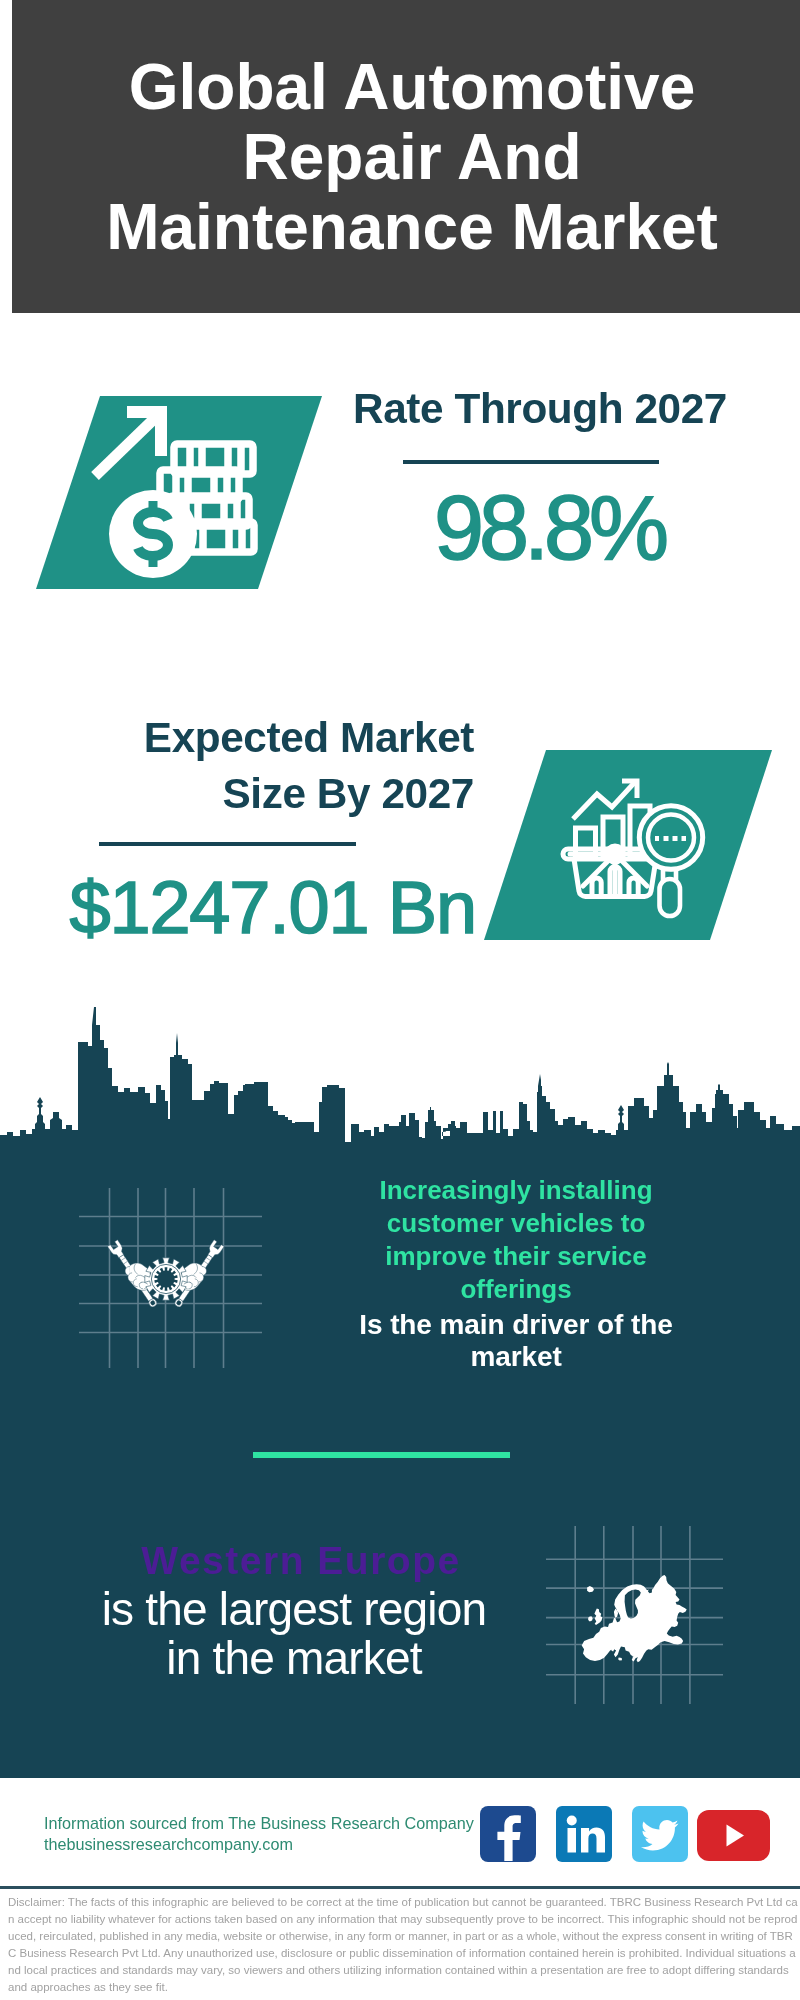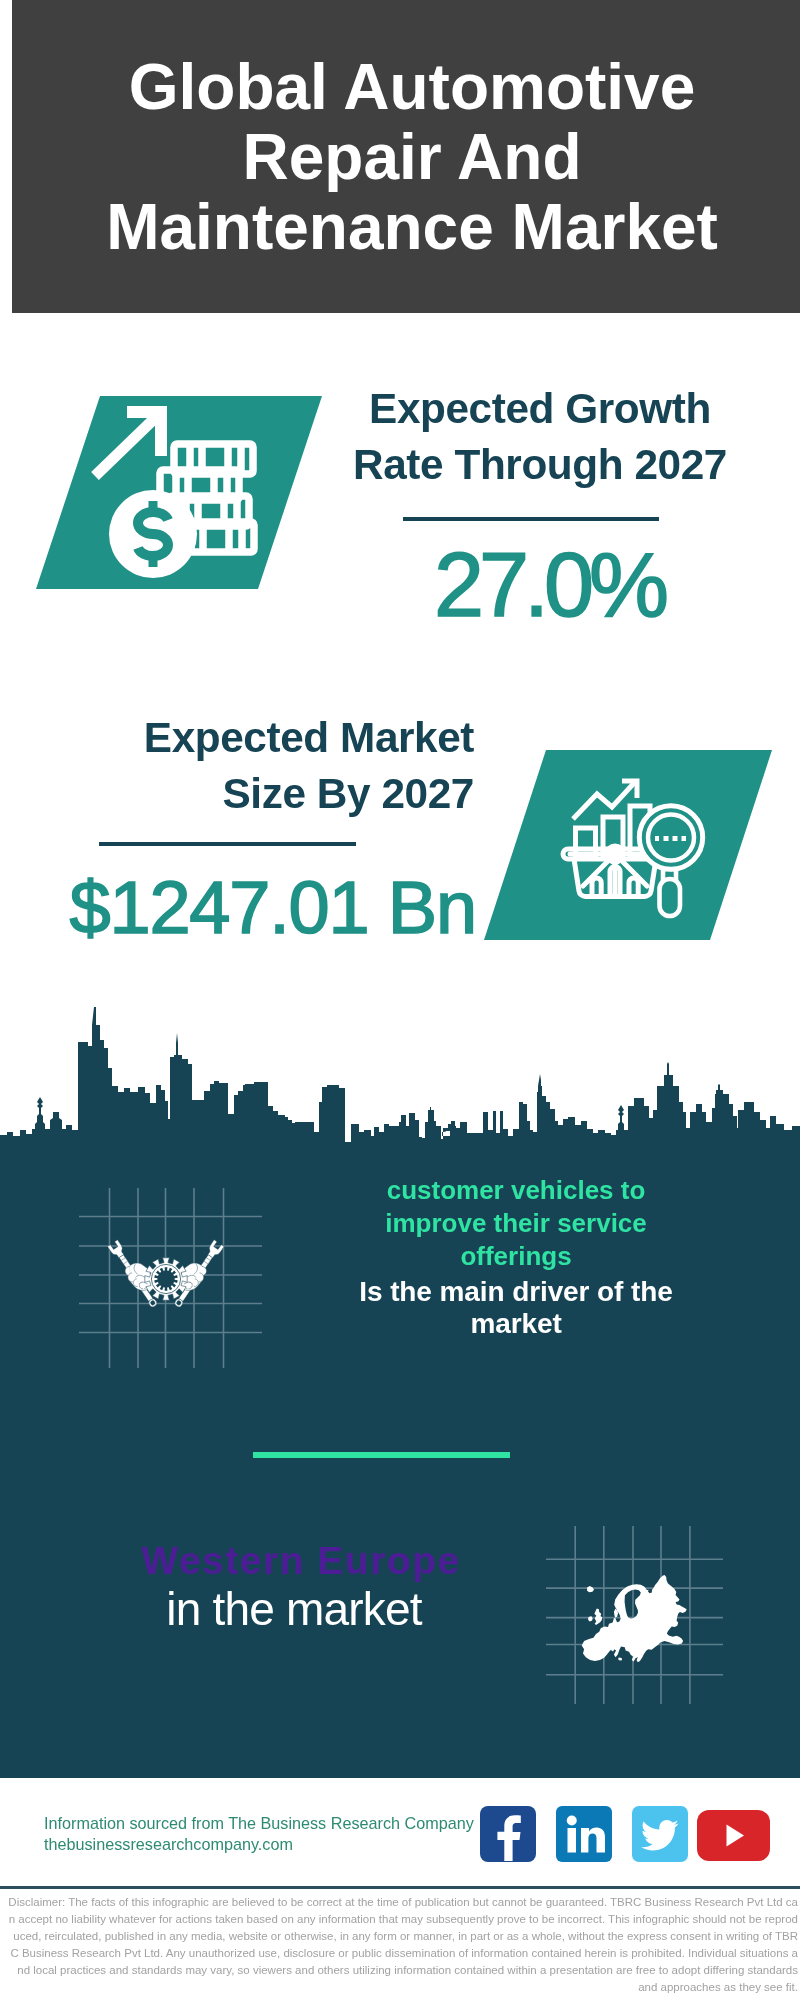--- a/index.html
+++ b/index.html
@@ -47,21 +47,21 @@
   .region-text{position:absolute;left:58px;top:1537px;width:472px;text-align:center;}
   .region-green{color:#4c1d95;font-size:39px;line-height:48px;font-weight:bold;letter-spacing:1.5px;position:relative;left:7px;}
   .region-white{color:#ffffff;font-size:46px;line-height:49px;font-weight:400;letter-spacing:-0.8px;}
 
   
   .src{position:absolute;left:44px;top:1813px;color:#2e8b72;font-size:16.2px;line-height:21px;}
   .social{position:absolute;left:480px;top:1806px;display:flex;align-items:center;gap:20px;}
   .sicon{display:block;line-height:0;}
   #s-yt{margin-top:3px;margin-left:-11px;}
   .sep{position:absolute;left:0;top:1886px;width:800px;height:3px;background:#2b4f5e;}
-  .disclaimer{position:absolute;left:8px;top:1894px;width:790px;color:#a2a2a2;font-size:11.5px;line-height:16.9px;word-break:break-all;text-align:right;}
+  .disclaimer{position:absolute;left:8px;top:1894px;width:790px;color:#a2a2a2;font-size:11.5px;line-height:16.9px;word-break:break-all;}
 </style>
 </head>
 <body>
 
 <div class="page">
 
   <div class="header">
     <div class="header-title">Global Automotive Repair And Maintenance Market</div>
   </div>
 
@@ -83,25 +83,24 @@
     </g>
     <circle cx="153" cy="138" r="44" fill="#ffffff"></circle>
     <g fill="none" stroke="#1f9186" stroke-width="10" stroke-linecap="butt">
       <path d="M168,124 a15,11 0 0 0 -15,-8 a15,11 0 0 0 0,22 a15,11 0 0 1 0,22 a15,11 0 0 1 -15,-8"></path>
       <path d="M153,105 v11 M153,171 v-11" stroke-width="9"></path>
     </g>
   </svg>
 
   <div class="stat1">
     <div class="stat-label">
-      <div>Expected Growth</div>
       <div>Rate Through 2027</div>
     </div>
     <div class="stat-rule" id="rule1"></div>
-    <div class="stat-value" id="val1">27.0%</div>
+    <div class="stat-value" id="val1">98.8%</div>
   </div>
 
   <svg class="icon-para" id="para2" width="290" height="196" viewBox="0 0 290 196">
     <polygon points="62,0 288,0 226,190 0,190" fill="#1f9186"></polygon>
     <g fill="none" stroke="#ffffff" stroke-width="5" stroke-linejoin="miter" stroke-linecap="butt">
       <polyline points="89,69 113,44 128,57 151,32"></polyline>
       <polyline points="138,31 153,31 153,48"></polyline>
       <rect x="91.5" y="78" width="20" height="28"></rect>
       <rect x="119" y="67" width="20" height="39"></rect>
       <rect x="146" y="56" width="20" height="50"></rect>
@@ -192,20 +191,21 @@
       <path d="M0.6,23 c3.3,-1.4 7.1,-0.1 8.7,3 l1.6,3"></path>
     </g>
     <g>
       <path d="M83.6,69.8 L90.4,69.8 L88.9,74.6 L93.6,75.9 L94.7,70.9 L100.5,74.3 L96.8,77.8 L100.2,81.2 L103.7,77.5 L107.1,83.3 L102.1,84.4 L103.4,89.1 L108.2,87.6 L108.2,94.4 L103.4,92.9 L102.1,97.6 L107.1,98.7 L103.7,104.5 L100.2,100.8 L96.8,104.2 L100.5,107.7 L94.7,111.1 L93.6,106.1 L88.9,107.4 L90.4,112.2 L83.6,112.2 L85.1,107.4 L80.4,106.1 L79.3,111.1 L73.5,107.7 L77.2,104.2 L73.8,100.8 L70.3,104.5 L66.9,98.7 L71.9,97.6 L70.6,92.9 L65.8,94.4 L65.8,87.6 L70.6,89.1 L71.9,84.4 L66.9,83.3 L70.3,77.5 L73.8,81.2 L77.2,77.8 L73.5,74.3 L79.3,70.9 L80.4,75.9 L85.1,74.6 Z" fill="#ffffff" stroke="#2a5566" stroke-width="0.6"></path>
       <circle cx="87.0" cy="91.0" r="14.6" fill="#ffffff" stroke="#2a5566" stroke-width="0.8"></circle>
       <path d="M85.6,79.3 L88.4,79.3 L88.1,82.5 L89.7,82.8 L90.8,79.8 L93.3,81.0 L91.7,83.8 L93.0,84.8 L95.3,82.6 L97.0,84.8 L94.3,86.5 L95.1,88.1 L98.1,87.1 L98.7,89.7 L95.6,90.2 L95.6,91.8 L98.7,92.3 L98.1,94.9 L95.1,93.9 L94.3,95.5 L97.0,97.2 L95.3,99.4 L93.0,97.2 L91.7,98.2 L93.3,101.0 L90.8,102.2 L89.7,99.2 L88.1,99.5 L88.4,102.7 L85.6,102.7 L85.9,99.5 L84.3,99.2 L83.2,102.2 L80.7,101.0 L82.3,98.2 L81.0,97.2 L78.7,99.4 L77.0,97.2 L79.7,95.5 L78.9,93.9 L75.9,94.9 L75.3,92.3 L78.4,91.8 L78.4,90.2 L75.3,89.7 L75.9,87.1 L78.9,88.1 L79.7,86.5 L77.0,84.8 L78.7,82.6 L81.0,84.8 L82.3,83.8 L80.7,81.0 L83.2,79.8 L84.3,82.8 L85.9,82.5 Z" fill="#164454"></path>
     </g>
   </svg>
   <div class="driver-text">
     <div class="driver-green">
+      <div>Increasingly installing</div>
       <div>customer vehicles to</div>
       <div>improve their service</div>
       <div>offerings</div>
     </div>
     <div class="driver-white">
       <div>Is the main driver of the</div>
       <div>market</div>
     </div>
   </div>
   <div class="divider"></div>
@@ -216,20 +216,21 @@
       <path d="M0,33.2 H177 M0,62.1 H177 M0,91.6 H177 M0,118.5 H177 M0,148.8 H177"></path>
     </g>
   </svg>
   <svg class="map-icon" id="europe" width="178" height="180" viewBox="0 0 178 180">
     <path d="M50.8,82.5 L52.9,83.2 L53.2,86.1 L55.2,87.7 L54.5,90.2 L56.2,91.3 L55.7,94.2 L54.1,96.2 L51.9,97.8 L50.0,99.1 L48.7,97.8 L50.3,95.5 L48.7,92.6 L50.3,89.7 L48.4,87.7 L49.7,84.8 Z M43.2,90.7 L45.4,90.3 L46.7,92.3 L46.1,94.6 L43.8,95.5 L42.2,93.9 L42.2,91.8 Z M41.1,61.4 L43.8,60.1 L46.7,61.4 L48.0,63.7 L46.4,65.8 L43.2,66.3 L41.1,64.7 Z M65.9,119.9 L67.5,120.2 L68.2,123.2 L67.2,125.4 L65.6,124.8 L64.9,122.2 Z M72.7,131.6 L75.7,131.9 L76.0,134.2 L73.6,134.5 L72.1,133.2 Z" fill="#ffffff"></path>
     <path d="M68.2,78.8 L69.2,73.4 L72.4,68.6 L76.3,64.0 L81.2,60.4 L86.1,58.8 L90.6,58.2 L94.8,58.8 L98.1,60.4 L100.0,62.7 L101.0,64.3 L102.6,63.4 L102.0,65.6 L103.6,67.3 L105.9,66.6 L105.9,63.7 L107.2,62.4 L109.1,59.1 L111.6,55.9 L114.0,52.3 L116.6,49.7 L118.6,49.1 L120.2,51.0 L120.5,54.3 L121.8,57.2 L123.8,59.1 L125.7,60.4 L128.3,62.7 L130.3,66.0 L129.6,68.9 L131.6,71.2 L133.5,73.4 L132.2,75.4 L129.6,76.0 L130.6,78.6 L133.5,79.0 L135.8,80.6 L138.7,81.9 L140.7,83.5 L139.4,85.8 L136.8,87.1 L133.8,86.1 L132.2,87.7 L131.2,91.0 L130.6,94.6 L132.2,96.8 L131.2,99.8 L128.6,100.9 L125.7,100.4 L123.8,102.7 L122.1,105.0 L120.8,107.6 L122.8,109.5 L126.7,110.7 L130.6,109.8 L133.5,111.1 L135.8,112.8 L137.1,115.0 L135.8,117.6 L131.9,118.6 L127.7,118.0 L123.1,116.3 L118.6,115.0 L114.7,116.3 L112.1,118.8 L108.8,121.2 L105.6,123.7 L102.3,123.2 L100.4,124.5 L98.1,127.7 L96.1,131.8 L93.9,135.0 L91.8,136.2 L90.6,134.2 L91.8,131.0 L89.3,132.6 L87.7,135.5 L85.7,133.9 L87.4,130.6 L84.8,129.0 L83.1,125.8 L79.6,124.5 L78.8,121.2 L75.0,120.4 L73.4,123.7 L71.8,128.5 L69.5,131.3 L67.9,128.5 L70.1,124.5 L67.4,122.8 L64.1,124.5 L61.4,128.0 L58.1,131.8 L53.9,133.9 L49.0,135.0 L44.1,133.9 L39.8,131.3 L37.0,127.4 L38.1,123.2 L35.7,119.6 L38.1,115.0 L43.0,113.1 L47.4,111.8 L50.0,107.9 L53.2,105.8 L54.9,102.0 L58.8,100.4 L62.0,100.9 L63.0,97.7 L66.6,96.5 L67.9,92.3 L71.1,90.7 L72.1,87.1 L70.8,83.8 L69.2,80.9 Z M78.9,69.2 L82.2,66.0 L86.1,64.0 L89.6,63.4 L92.9,64.3 L94.8,66.6 L93.9,69.2 L91.6,71.5 L89.3,73.8 L89.0,77.3 L90.3,80.6 L91.9,84.2 L91.9,87.1 L90.3,90.0 L87.7,92.0 L84.8,92.6 L82.2,91.6 L80.9,88.7 L79.9,85.1 L79.2,80.6 L78.6,75.7 Z M69.5,82.5 L72.1,86.1 L73.7,89.0 L74.7,92.6 L73.4,95.5 L71.1,96.2 L69.8,93.3 L68.5,89.7 L67.9,85.8 Z" fill="#ffffff" fill-rule="evenodd"></path>
   </svg>
   <div class="region-text">
     <div class="region-green">Western Europe</div>
     <div class="region-white">
+      <div>is the largest region</div>
       <div>in the market</div>
     </div>
   </div>
 
   <div class="src">
     <div>Information sourced from The Business Research Company</div>
     <div>thebusinessresearchcompany.com</div>
   </div>
 
   <div class="social">

